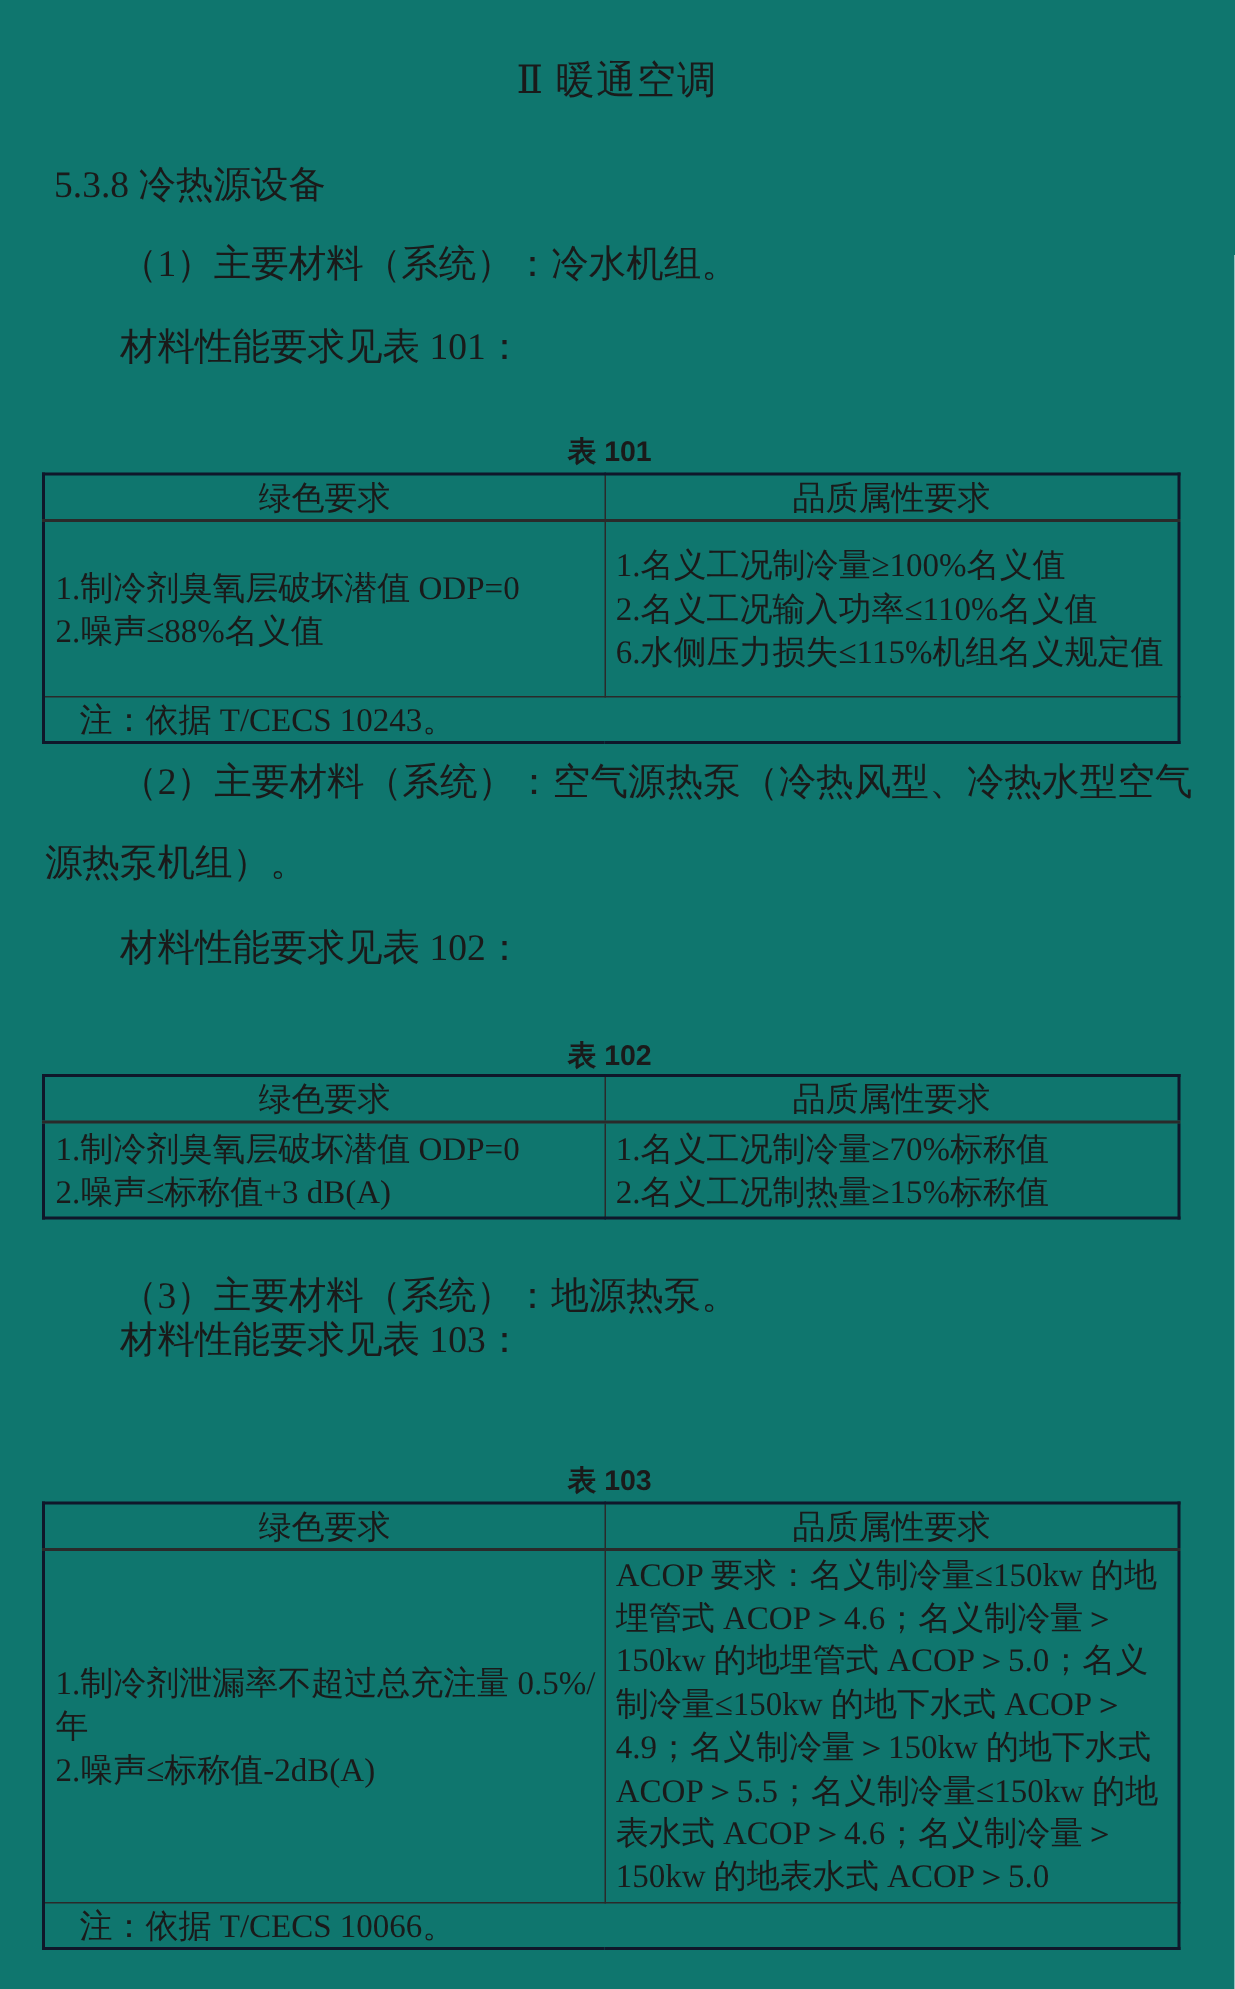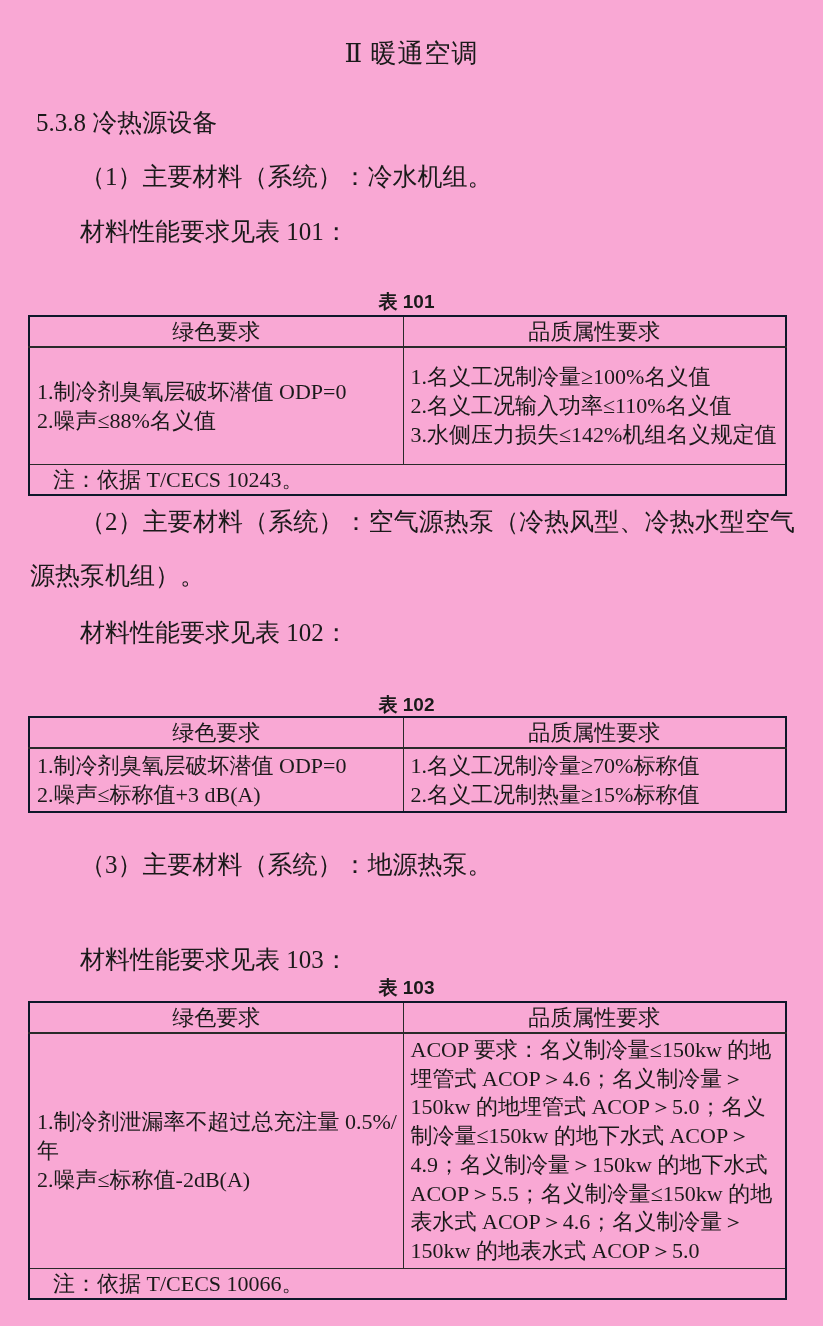--- a/index.html
+++ b/index.html
@@ -1,21 +1,21 @@
 <!DOCTYPE html>
 <html><head>
 <meta charset="utf-8">
 <style>
   * { margin:0; padding:0; box-sizing:border-box; }
   html,body { background:#ffffff; }
   .page {
     position:relative;
     width:823px;
     height:1326px;
-    background:#f9a8d4;
+    background:#0f766e;
     overflow:hidden;
     font-family:"Liberation Serif","DejaVu Serif",serif;
     color:#1a1a1a;
   }
   .abs { position:absolute; }
   .doc-title {
     left:0; right:0; top:36px;
     text-align:center;
     font-size:26px;
     letter-spacing:1px;
@@ -29,21 +29,21 @@
     font-size:25px;
     line-height:54px;
     text-indent:2em;
     text-align:justify;
   }
   .p-item1 { top:150px; }
   .p-ref1  { top:205px; }
   .p-item2 { top:495px; }
   .p-ref2  { top:606px; }
   .p-item3 { top:838px; }
-  .p-ref3  { top:933px; }
+  .p-ref3  { top:867px; }
   .tbl-caption {
     left:28px; width:757px;
     text-align:center;
     font-family:"Liberation Sans","DejaVu Sans",sans-serif;
     font-weight:bold;
     font-size:19px;
     line-height:22px;
   }
   .cap-101 { top:291px; }
   .cap-102 { top:694px; }
@@ -106,21 +106,21 @@
       <td class="c2">品质属性要求</td>
     </tr>
     <tr class="body">
       <td class="c1">
         <span class="cell-line">1.制冷剂臭氧层破坏潜值 ODP=0</span>
         <span class="cell-line">2.噪声≤88%名义值</span>
       </td>
       <td class="c2">
         <span class="cell-line">1.名义工况制冷量≥100%名义值</span>
         <span class="cell-line">2.名义工况输入功率≤110%名义值</span>
-        <span class="cell-line">3.水侧压力损失≤142%机组名义规定值</span>
+        <span class="cell-line">6.水侧压力损失≤115%机组名义规定值</span>
       </td>
     </tr>
     <tr class="note">
       <td colspan="2">注：依据 T/CECS 10243。</td>
     </tr>
   </tbody>
     </table>
 
   <div class="abs para p-item2">（2）主要材料（系统）：空气源热泵（冷热风型、冷热水型空气源热泵机组）。</div>
   <div class="abs para p-ref2">材料性能要求见表 102：</div>

